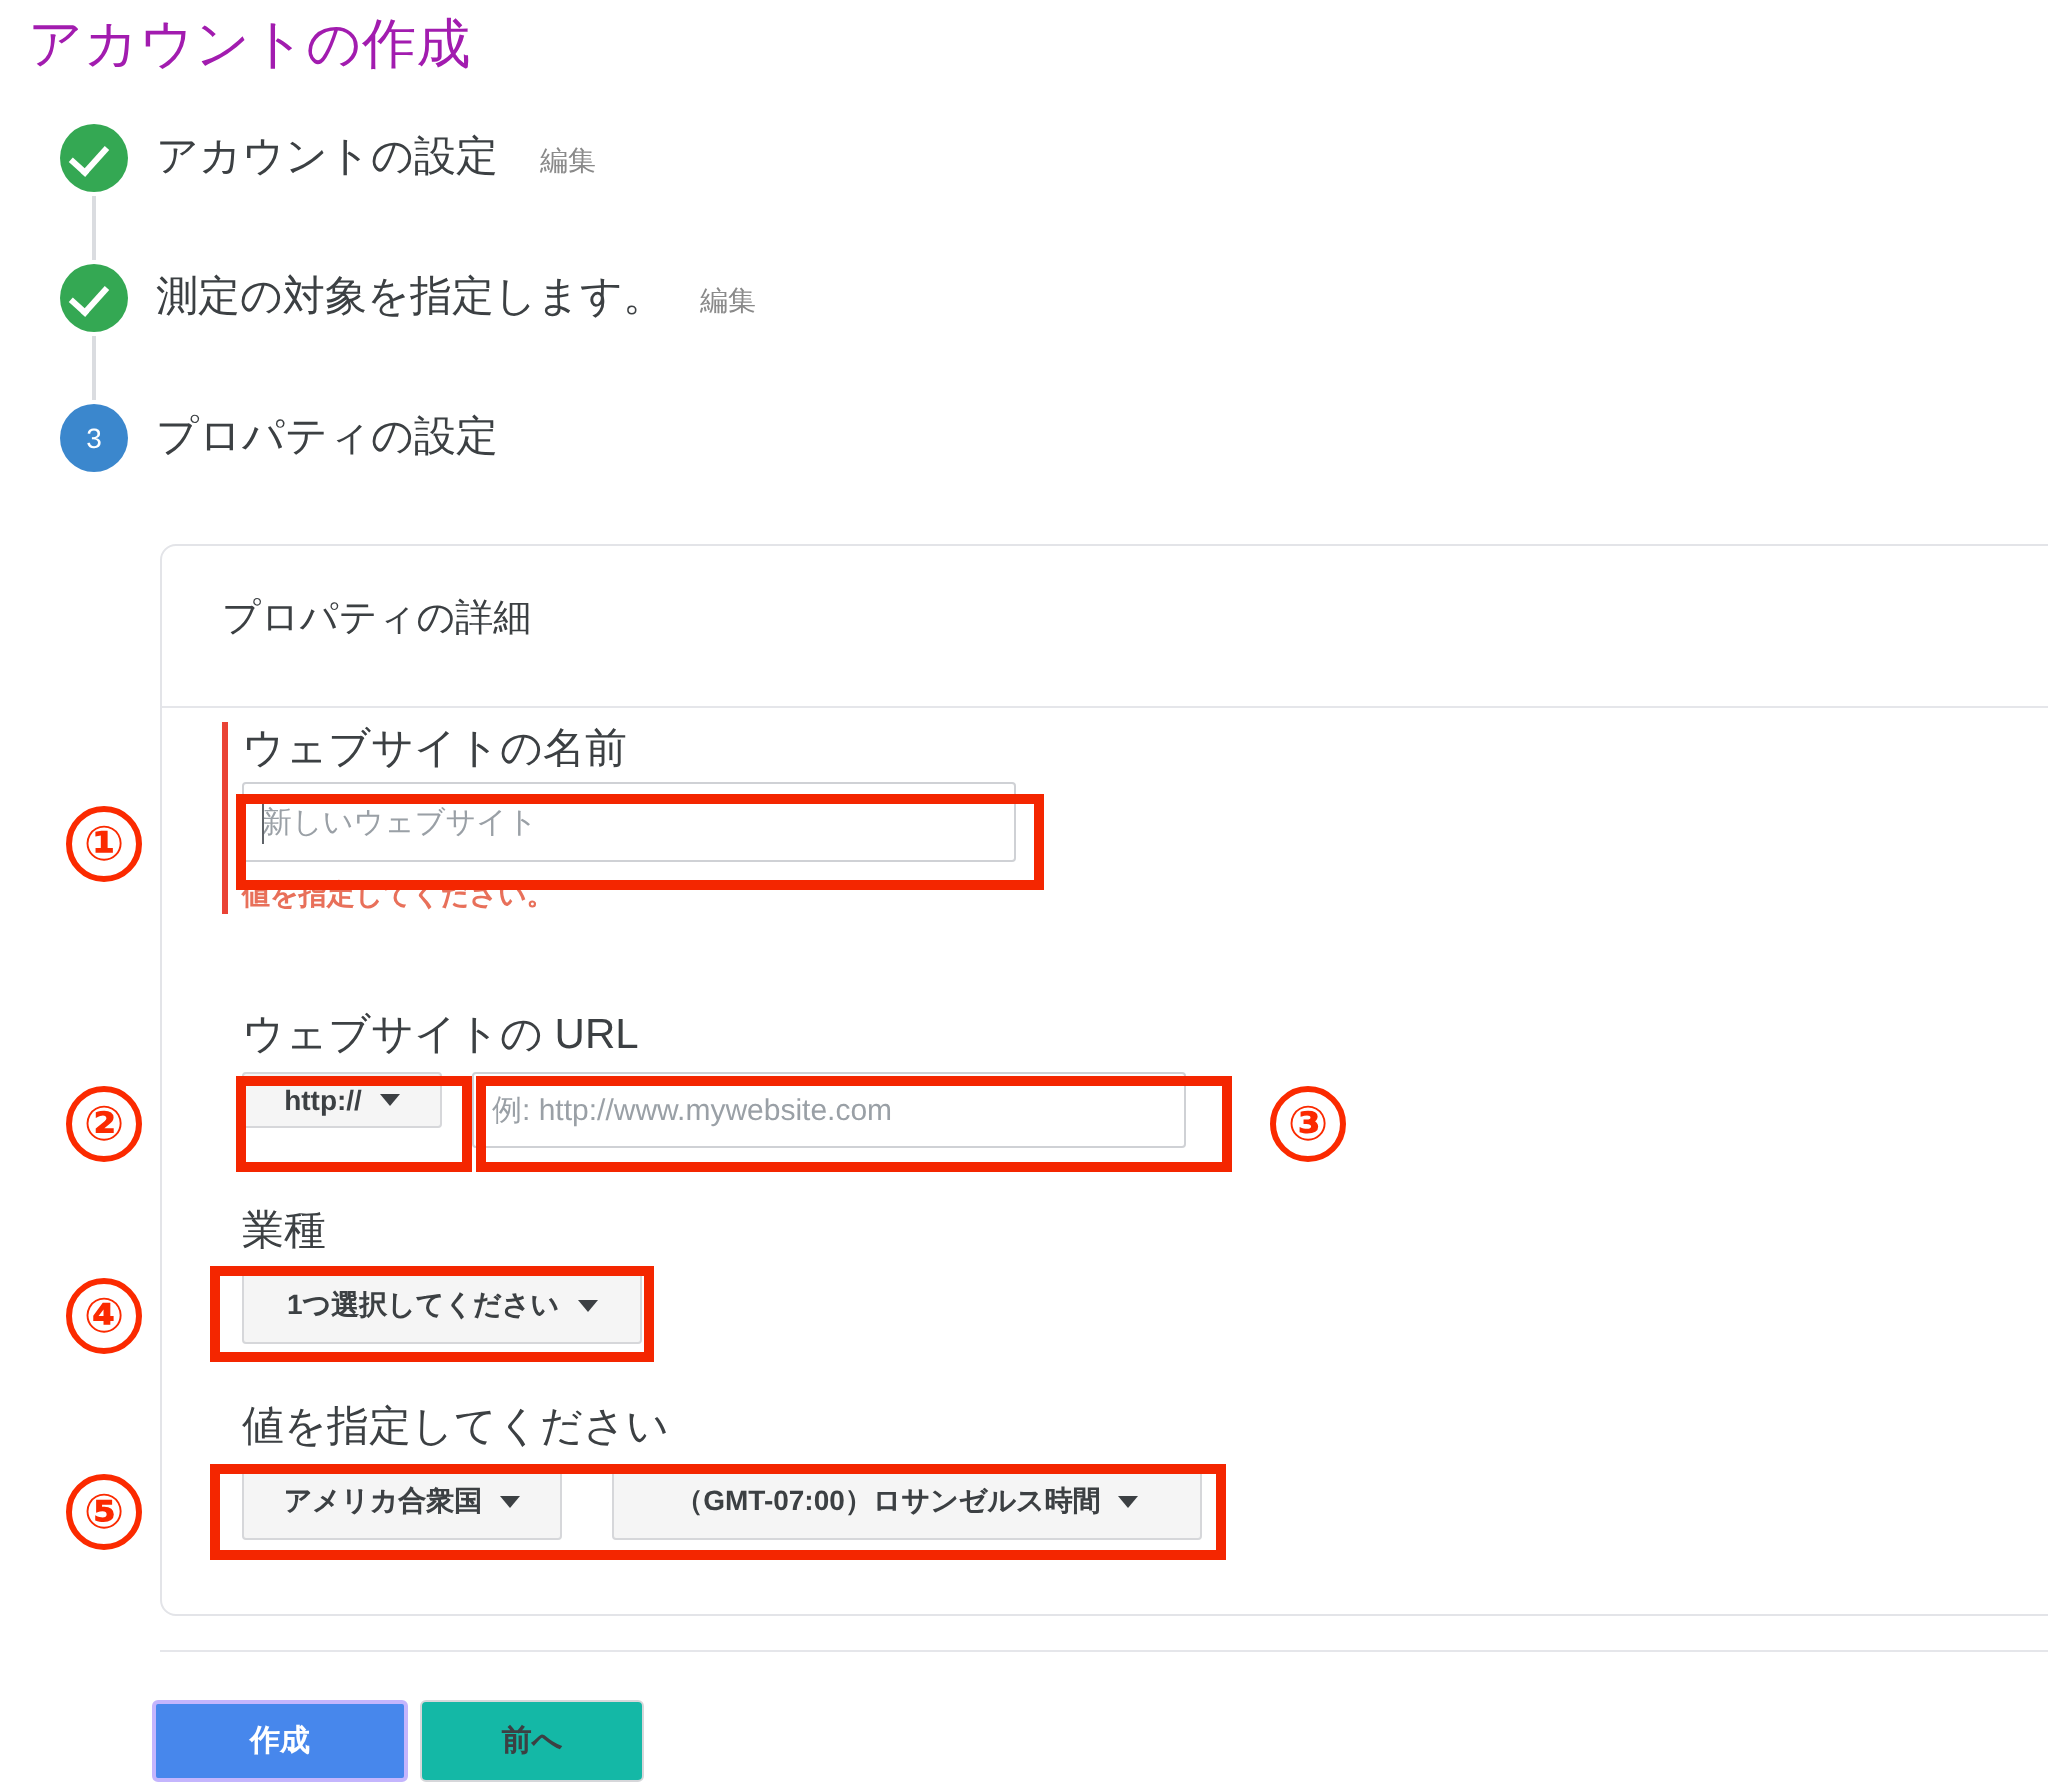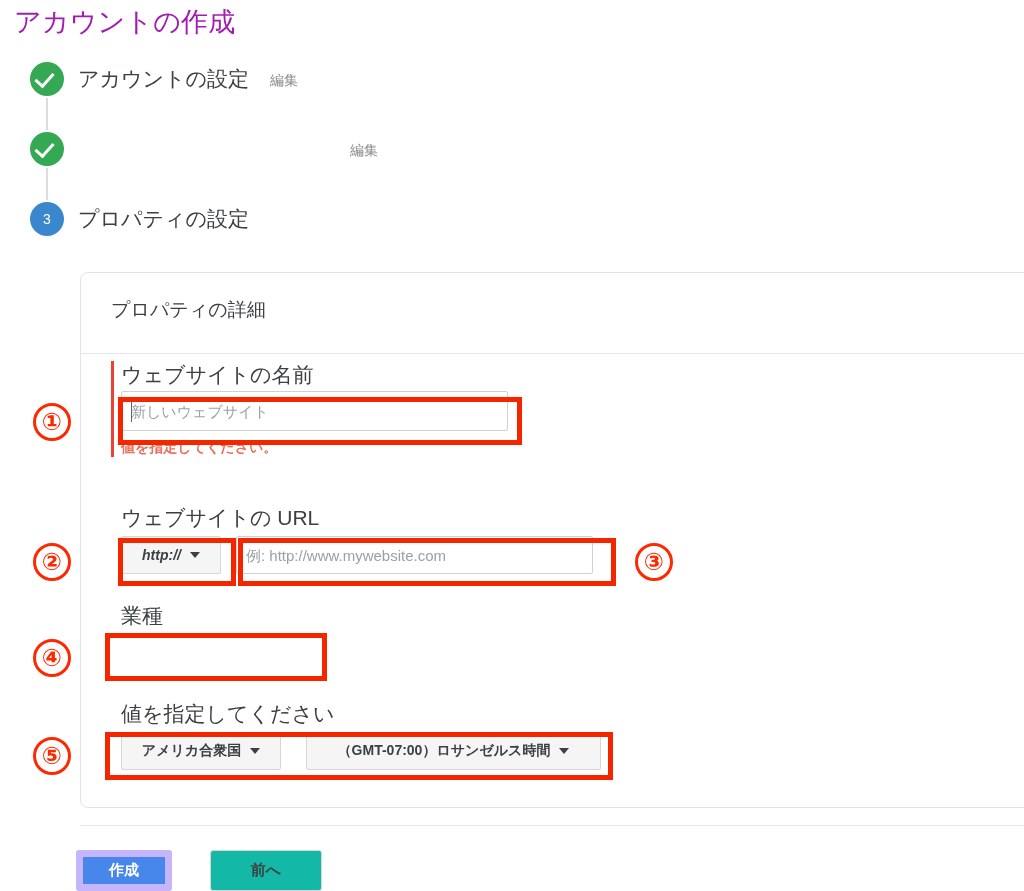--- a/index.html
+++ b/index.html
@@ -215,24 +215,24 @@
     font-weight: bold;
     display: flex;
     align-items: center;
     justify-content: center;
     cursor: pointer;
     user-select: none;
   }
   #create-button {
     left: 76px;
     top: 850px;
-    width: 96px;
+    width: 128px;
     height: 41px;
     background: #4787ec;
-    border: 7px solid #c4b5fd;
+    border: 2px solid #c4b5fd;
     color: #ffffff;
   }
   #back-button {
     left: 210px;
     top: 850px;
     width: 112px;
     height: 41px;
     background: #14b8a6;
     border: 1px solid #d6d7da;
     color: #3c4043;
@@ -277,20 +277,21 @@
     <div class="step-connector"></div>
     <div class="step-label">アカウントの設定</div>
     <div class="step-edit" style="left:240px;">編集</div>
   </div>
 
   <div class="step">
     <div class="step-marker done">
       <span class="check"></span>
     </div>
     <div class="step-connector"></div>
+    <div class="step-label">測定の対象を指定します。</div>
     <div class="step-edit" style="left:320px;">編集</div>
   </div>
 
   <div class="step">
     <div class="step-marker current">3</div>
     <div class="step-label">プロパティの設定</div>
   </div>
 
 </div>
 
@@ -299,27 +300,31 @@
   <div id="card-title">プロパティの詳細</div>
   <div id="card-divider"></div>
 
   <div class="error-bar" style="left:30px; top:88px; height:96px;"></div>
   <div class="field-label" style="left:40px; top:90px;">ウェブサイトの名前</div>
   <input class="text-input" style="left: 40px; top: 118px; width: 387px; height: 40px;" placeholder="新しいウェブサイト">
   <div class="caret" style="left:50px; top:128px; height:21px;"></div>
   <div class="error-text" style="left:40px; top:163px;font-weight:bold;">値を指定してください。</div>
 
   <div class="field-label" style="left:40px; top:233px;">ウェブサイトの URL</div>
-  <div class="dropdown" style="left:40px; top:263px; width:100px; height:38px;font-style:italic;">
+  <div class="dropdown" style="left:40px; top:263px; width:100px; height:28px;">
     <span>http://</span>
     <span class="caret-down"></span>
   </div>
   <input class="text-input" style="left: 155px; top: 263px; width: 357px; height: 38px;" placeholder="例: http://www.mywebsite.com">
 
   <div class="field-label" style="left:40px; top:331px;">業種</div>
+  <div class="dropdown" style="left:40px; top:361px; width:200px; height:38px;">
+    <span>1つ選択してください</span>
+    <span class="caret-down"></span>
+  </div>
 
   <div class="field-label" style="left:40px; top:429px;">値を指定してください</div>
   <div class="dropdown" style="left:40px; top:459px; width:160px; height:38px;">
     <span>アメリカ合衆国</span>
     <span class="caret-down"></span>
   </div>
   <div class="dropdown" style="left:225px; top:459px; width:295px; height:38px;">
     <span>（GMT-07:00）ロサンゼルス時間</span>
     <span class="caret-down"></span>
   </div>

